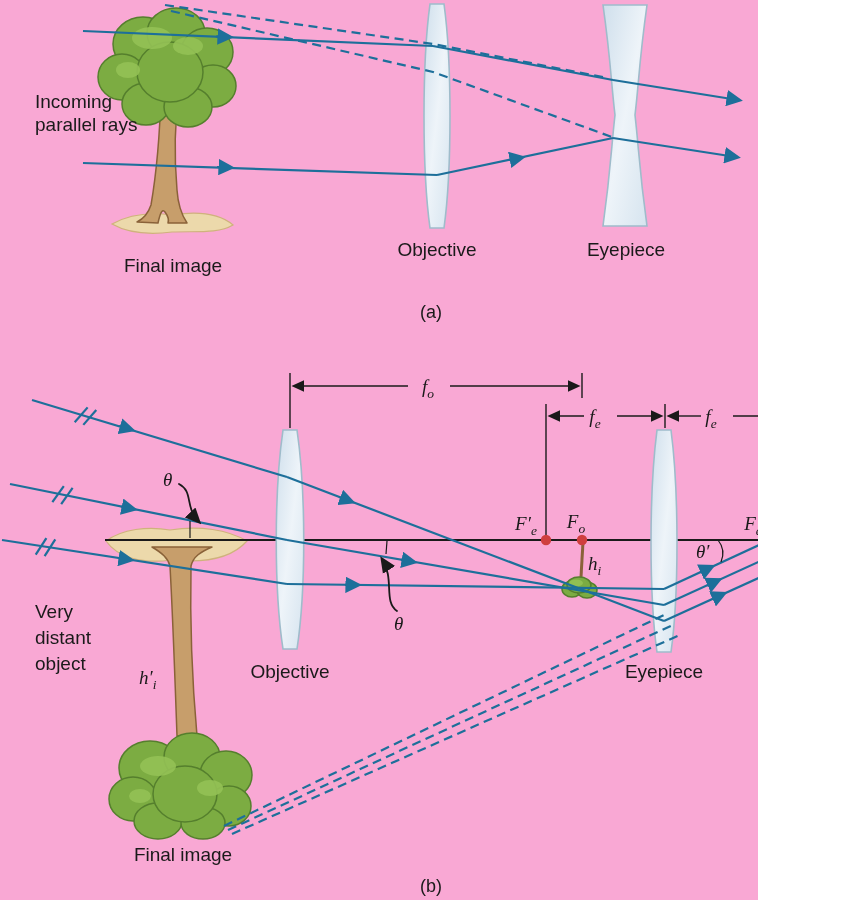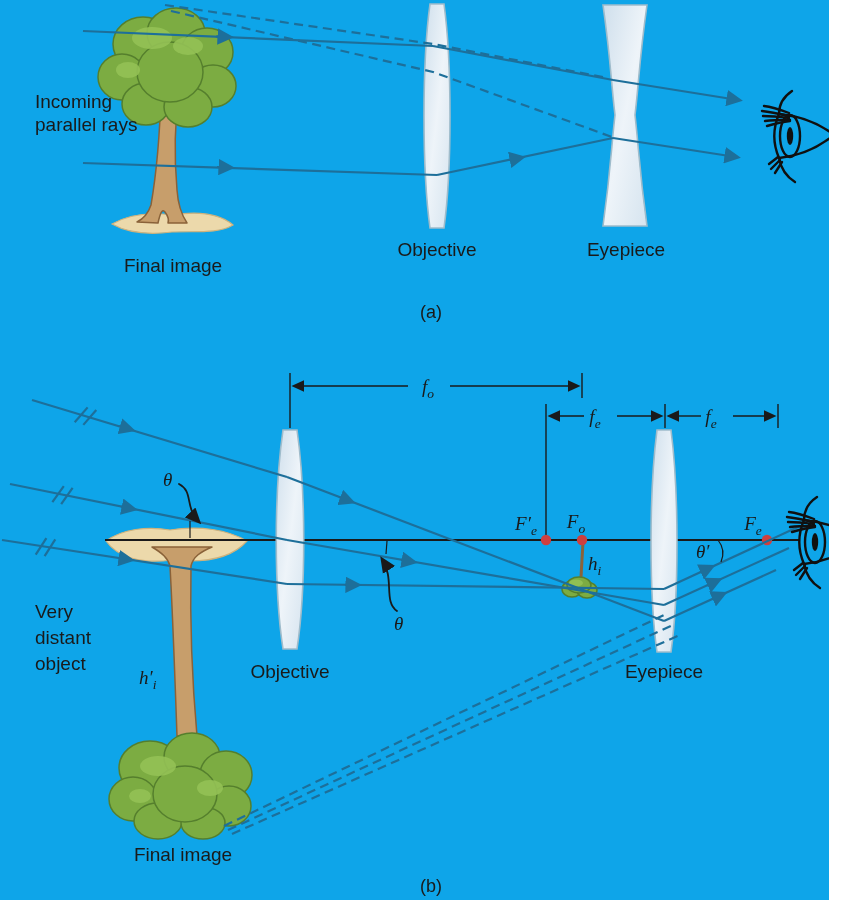--- a/index.html
+++ b/index.html
@@ -1,21 +1,21 @@
 <!DOCTYPE html>
 <html style="--ray: #1d6f9a; --ink: #1a1a1a; --lensEdge: #9fbccb; --dotRed: #cf3f3f; --leaf: #7cac42; --leafHi: #93c155; --leafEdge: #557f2d; --bark: #c79e6b; --barkEdge: #8a6239; --sand: #ecd9ab; --sandEdge: #cfb27c;"><head>
 <meta charset="utf-8">
 <style>
   :root{
     --ray:#1d6f9a; --ink:#1a1a1a; --lensEdge:#9fbccb; --dotRed:#cf3f3f;
     --leaf:#7cac42; --leafHi:#93c155; --leafEdge:#557f2d;
     --bark:#c79e6b; --barkEdge:#8a6239; --sand:#ecd9ab; --sandEdge:#cfb27c;
   }
   html,body{margin:0;padding:0;background:#ffffff;}
-  .stage{width:829px;height:900px;position:relative;background:#0ea5e9;overflow:hidden;}
+  .stage{width:758px;height:900px;position:relative;background:#f9a8d4;overflow:hidden;}
   .ray{stroke:var(--ray);stroke-width:2.2;fill:none;}
   .raydash{stroke:var(--ray);stroke-width:2.2;fill:none;stroke-dasharray:9 5.5;}
   .blk{stroke:var(--ink);stroke-width:1.4;fill:none;}
   .axis{stroke:var(--ink);stroke-width:1.9;fill:none;}
   .lens{fill:url(#lensG);stroke:var(--lensEdge);stroke-width:1.6;}
   .lbl{font:19px "Liberation Sans",sans-serif;fill:var(--ink);}
   .cap{font:18px "Liberation Sans",sans-serif;fill:var(--ink);}
   .math{font:italic 19px "Liberation Serif",serif;fill:var(--ink);}
   .msub{font:italic 13.5px "Liberation Serif",serif;}
   .dot{fill:var(--dotRed);stroke:none;}

